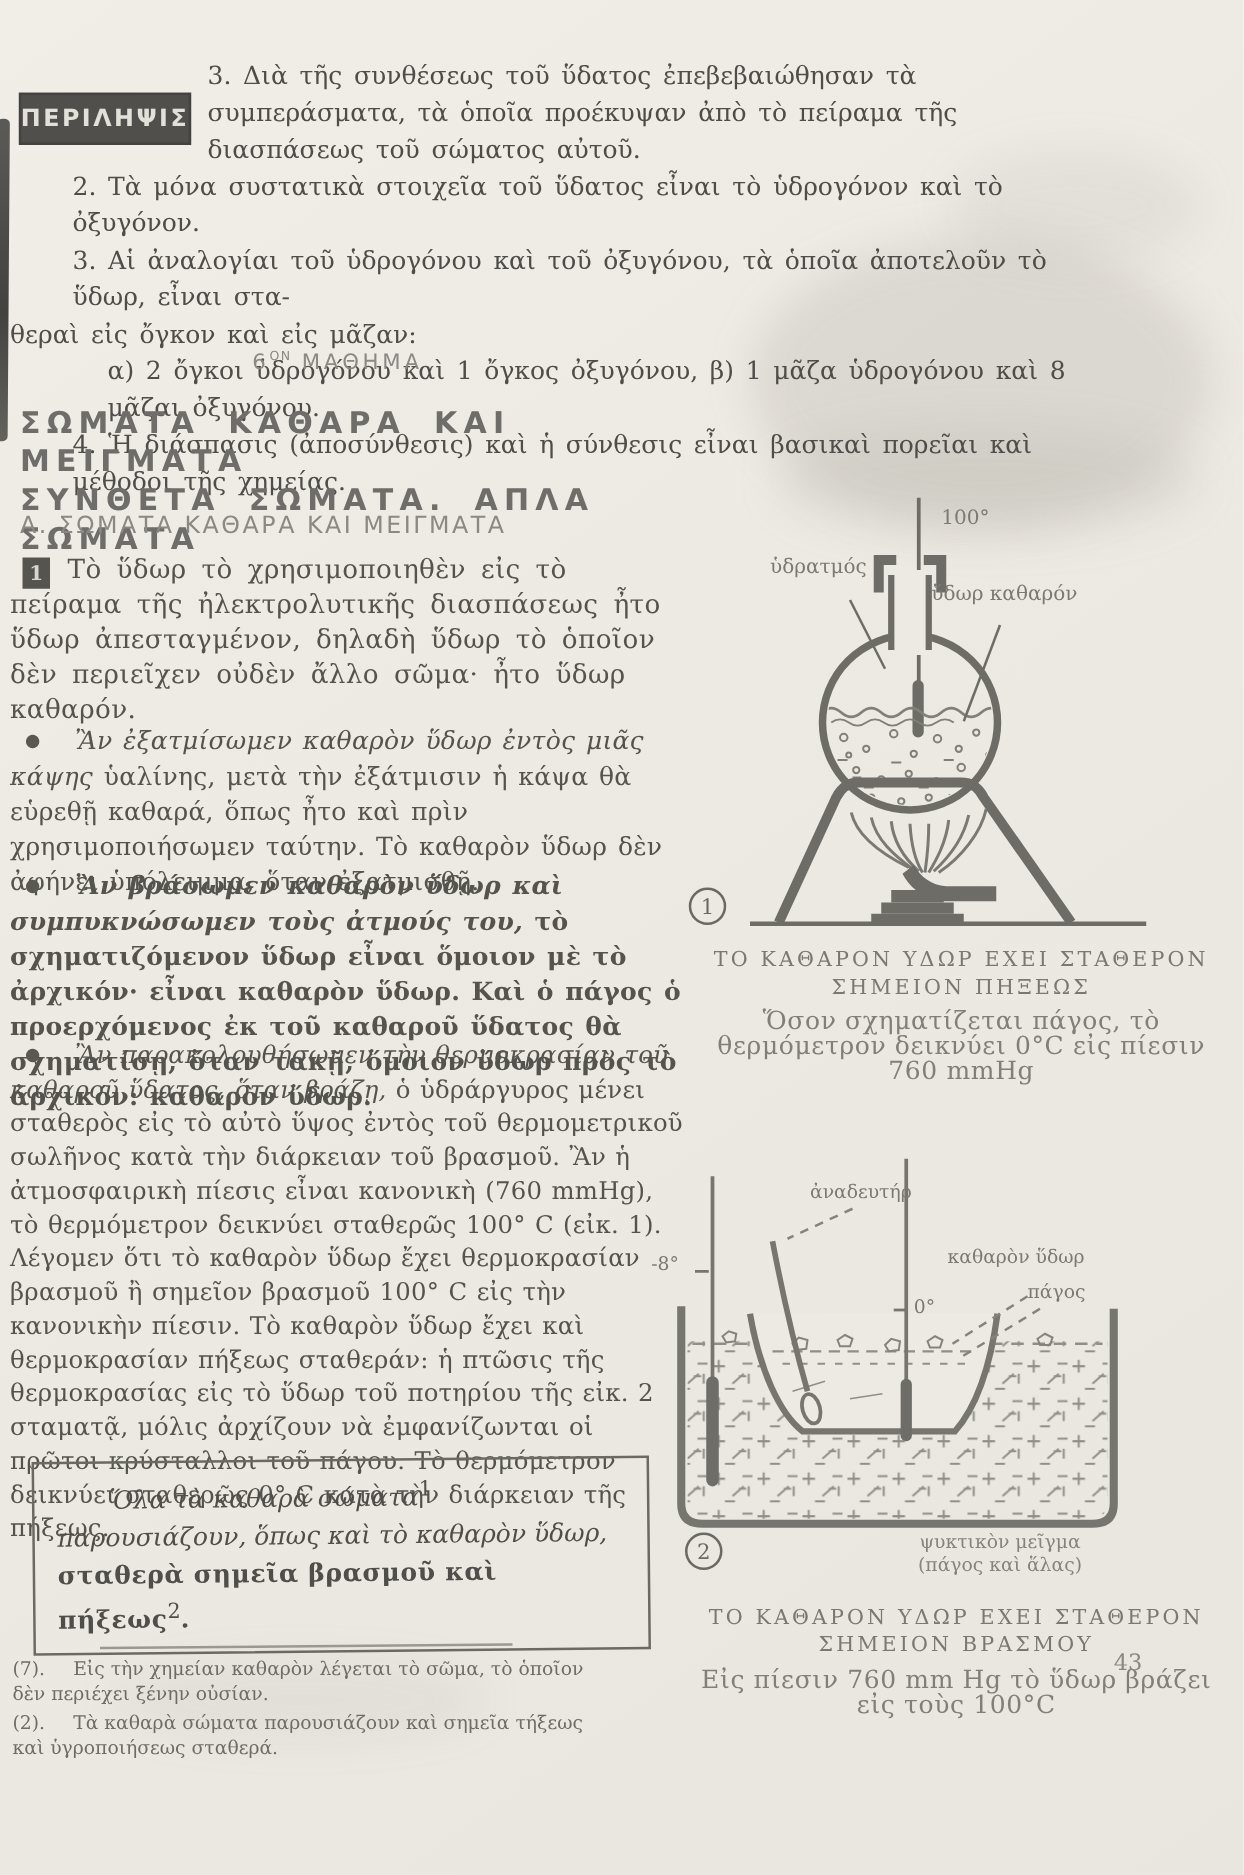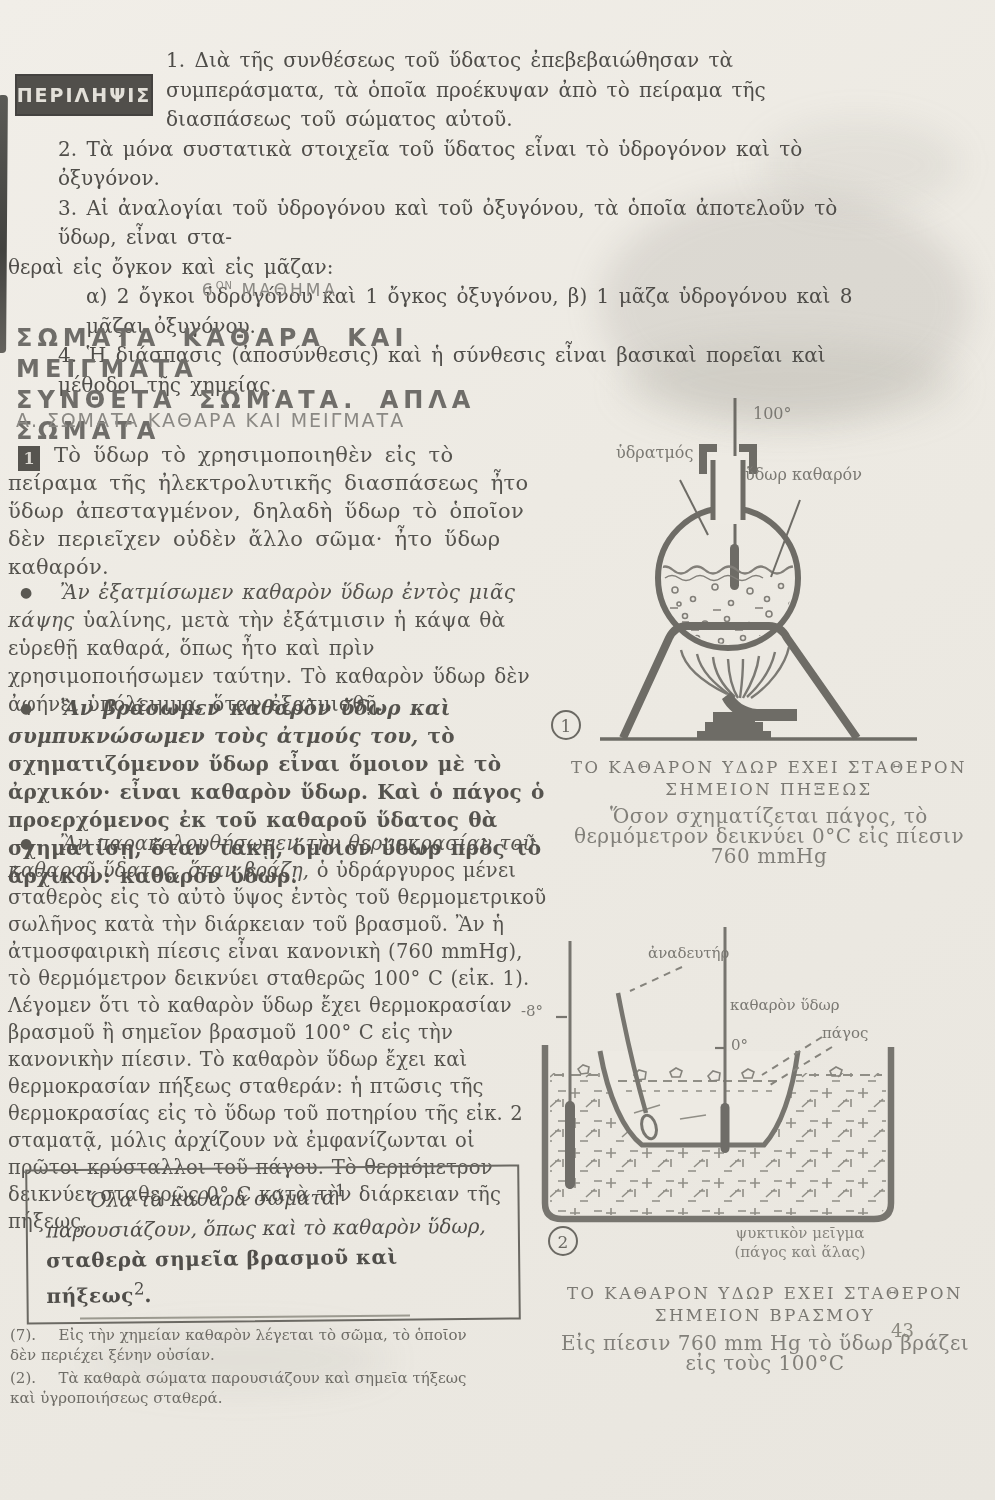--- a/index.html
+++ b/index.html
@@ -75,21 +75,21 @@
 
   <div class="abs edge-streak"></div>
   <div class="abs smudge sm1"></div>
   <div class="abs smudge sm2"></div>
   <div class="abs smudge sm3"></div>
   <div class="abs smudge sm4"></div>
 
   <div class="abs summary-label">ΠΕΡΙΛΗΨΙΣ</div>
 
   <div class="abs summary">
-    <div class="sum-item1">1. Διὰ τῆς συνθέσεως τοῦ ὕδατος ἐπεβεβαιώθησαν τὰ συμπεράσματα, τὰ ὁποῖα προέκυψαν ἀπὸ τὸ πείραμα τῆς διασπάσεως τοῦ σώματος αὐτοῦ.</div>
+    <div class="sum-item1">3. Διὰ τῆς συνθέσεως τοῦ ὕδατος ἐπεβεβαιώθησαν τὰ συμπεράσματα, τὰ ὁποῖα προέκυψαν ἀπὸ τὸ πείραμα τῆς διασπάσεως τοῦ σώματος αὐτοῦ.</div>
     <span class="sum-line-ind">2. Τὰ μόνα συστατικὰ στοιχεῖα τοῦ ὕδατος εἶναι τὸ ὑδρογόνον καὶ τὸ ὀξυγόνον.</span>
     <span class="sum-line-ind">3. Αἱ ἀναλογίαι τοῦ ὑδρογόνου καὶ τοῦ ὀξυγόνου, τὰ ὁποῖα ἀποτελοῦν τὸ ὕδωρ, εἶναι στα-</span>
     <span class="sum-line">θεραὶ εἰς ὄγκον καὶ εἰς μᾶζαν:</span>
     <span class="sum-alpha">α) 2 ὄγκοι ὑδρογόνου καὶ 1 ὄγκος ὀξυγόνου, β) 1 μᾶζα ὑδρογόνου καὶ 8 μᾶζαι ὀξυγόνου.</span>
     <span class="sum-line-ind">4. Ἡ διάσπασις (ἀποσύνθεσις) καὶ ἡ σύνθεσις εἶναι βασικαὶ πορεῖαι καὶ μέθοδοι τῆς χημείας.</span>
   </div>
 
   <div class="abs lesson">
     <span>6</span><sup>ΟΝ</sup>
     <span>ΜΑΘΗΜΑ</span>
@@ -236,21 +236,21 @@
     <ellipse cx="119" cy="222" rx="7" ry="12" transform="rotate(-15 119 222)" fill="none" stroke="#77756f" stroke-width="3"></ellipse>
 
     <g stroke="#85837c" stroke-width="2" stroke-dasharray="7 6" fill="none">
       <line x1="152" y1="62" x2="100" y2="86"></line>
       <line x1="292" y1="132" x2="232" y2="170"></line>
       <line x1="302" y1="142" x2="240" y2="180"></line>
     </g>
   </svg>
 
   <div class="abs figlabel small" style="left:648px;top:944px">ἀναδευτήρ</div>
-  <div class="abs figlabel small" style="left:730px;top:996px">καθαρὸν ὕδωρ</div>
+  <div class="abs figlabel small" style="left:758px;top:996px">καθαρὸν ὕδωρ</div>
   <div class="abs figlabel small" style="left:822px;top:1024px">πάγος</div>
   <div class="abs figlabel small" style="left:521px;top:1002px">-8°</div>
   <div class="abs figlabel small" style="left:731px;top:1036px">0°</div>
   <div class="abs circnum" style="left:548px;top:1226px">2</div>
   <div class="abs mixlabel">
     <span style="display:block">ψυκτικὸν μεῖγμα</span>
     <span style="display:block">(πάγος καὶ ἅλας)</span>
   </div>
   <div class="abs caption cap2">ΤΟ ΚΑΘΑΡΟΝ ΥΔΩΡ ΕΧΕΙ ΣΤΑΘΕΡΟΝ ΣΗΜΕΙΟΝ ΒΡΑΣΜΟΥ</div>
   <div class="abs subcaption sub2">Εἰς πίεσιν 760 mm Hg τὸ ὕδωρ βράζει εἰς τοὺς 100°C</div>

